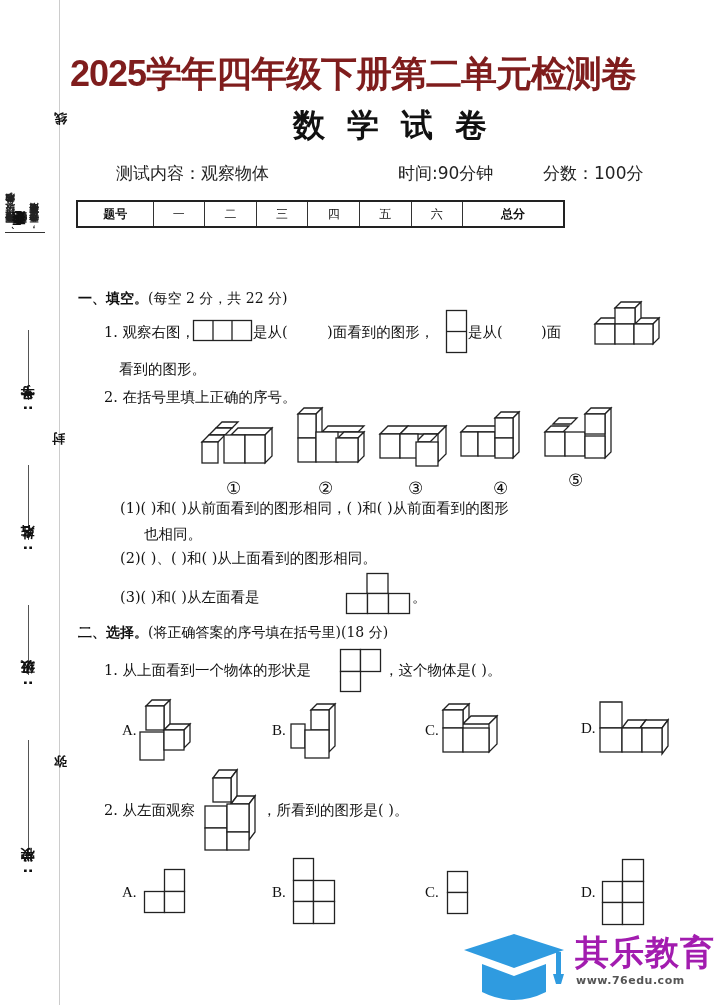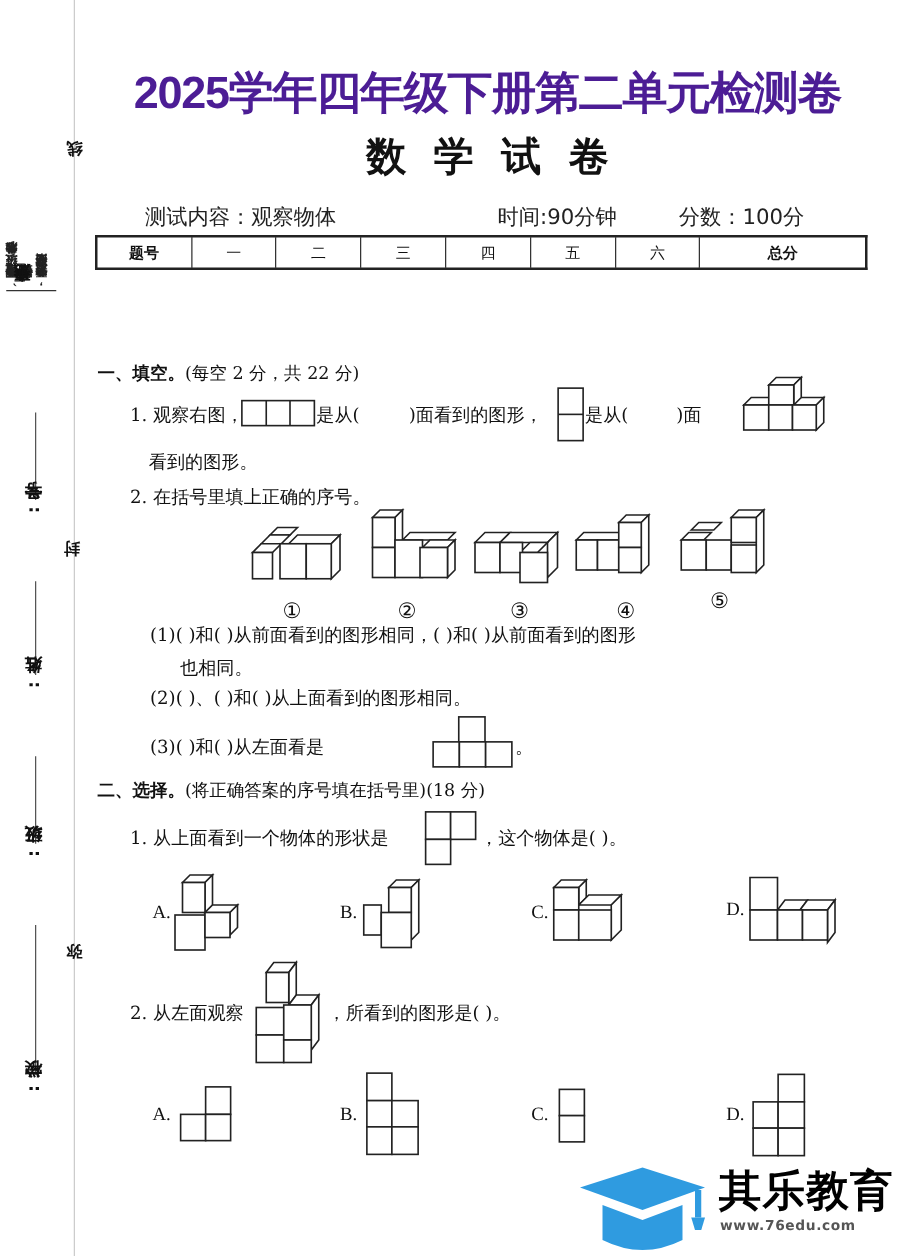--- a/index.html
+++ b/index.html
@@ -11,41 +11,41 @@
   .vtext { position: absolute; writing-mode: vertical-rl; transform: rotate(180deg); white-space: nowrap; }
   .notes-col { font-size: 9.5px; line-height: 12px; font-weight: bold; font-family: "DejaVu Sans", sans-serif; color: #222; letter-spacing: 0px; }
   .notes-title { font-size: 13px; font-weight: bold; font-family: "DejaVu Sans", sans-serif; }
   .notes-divider { position: absolute; left: 5px; top: 232px; width: 40px; height: 1px; background: #333; }
   .field-label { font-size: 14px; font-weight: bold; font-family: "DejaVu Sans", sans-serif; }
   .field-line { position: absolute; left: 28px; width: 1px; background: #555; }
   .seal-char { font-size: 13px; font-weight: bold; font-family: "DejaVu Sans", sans-serif; }
   .cut-line { position: absolute; left: 59px; top: 0; width: 1px; height: 1005px; background: #ccc; }
 
   
-  .title-main { position: absolute; left: 70px; width: 640px; top: 50px; text-align: center; font-family: "Liberation Sans", sans-serif; font-size: 36px; font-weight: bold; letter-spacing: -1px; color: #4c1d95; }
+  .title-main { position: absolute; left: 70px; width: 640px; top: 50px; font-family: "Liberation Sans", sans-serif; font-size: 36px; font-weight: bold; letter-spacing: -1px; color: #7f1d1d; }
   .title-sub { position: absolute; left: 70px; width: 640px; top: 104px; text-align: center; font-family: "DejaVu Sans", sans-serif; font-size: 32px; font-weight: bold; letter-spacing: 22px; padding-left: 22px; }
   .meta-row { position: absolute; top: 162px; font-family: "DejaVu Sans", sans-serif; font-size: 17px; color: #222; }
 
   
-  .score-table { position: absolute; left: 76px; top: 188px; width: 618px; border-collapse: collapse; border: 2px solid #222; font-family: Liberation Mono, monospace; }
+  .score-table { position: absolute; left: 76px; top: 200px; width: 489px; border-collapse: collapse; border: 2px solid #222; font-family: Liberation Mono, monospace; }
   .score-table td { border: 1px solid #333; height: 26px; text-align: center; font-size: 12px; }
   .score-table td.hd { font-weight: bold; width: 76px; font-size: 12px; }
 
   
   .sec { position: absolute; font-size: 14px; white-space: nowrap; }
   .sec b { font-family: "DejaVu Sans", sans-serif; font-weight: bold; }
   .q { position: absolute; font-size: 14.5px; white-space: nowrap; }
   svg { position: absolute; overflow: visible; }
   svg .ln { fill: #fff; stroke: #222; stroke-width: 1.3; }
   .fig-label { position: absolute; font-size: 17px; }
   .opt-label { position: absolute; font-size: 15px; font-family: "Liberation Serif", serif; }
 
   
   .logo { position: absolute; left: 460px; top: 928px; width: 260px; height: 75px; }
-  .logo-name { position: absolute; left: 115px; top: 2px; font-family: "DejaVu Sans", sans-serif; font-weight: bold; font-size: 34px; color: #000000; letter-spacing: 1px; }
+  .logo-name { position: absolute; left: 115px; top: 2px; font-family: "DejaVu Sans", sans-serif; font-weight: bold; font-size: 34px; color: #a21caf; letter-spacing: 1px; }
   .logo-url { position: absolute; left: 116px; top: 46px; font-family: "DejaVu Sans", sans-serif; font-weight: bold; font-size: 11px; color: #555; letter-spacing: 0.5px; }
 </style>
 </head>
 <body>
 
 <div class="margin">
   <div class="cut-line"></div>
 
   <div class="vtext notes-col" style="left:4px; top:40px; height:190px;">考生要写清学校、班级、姓名和学号</div>
   <div class="vtext notes-col" style="left:16px; top:60px; height:170px;">不要在试卷上做任何标记</div>

